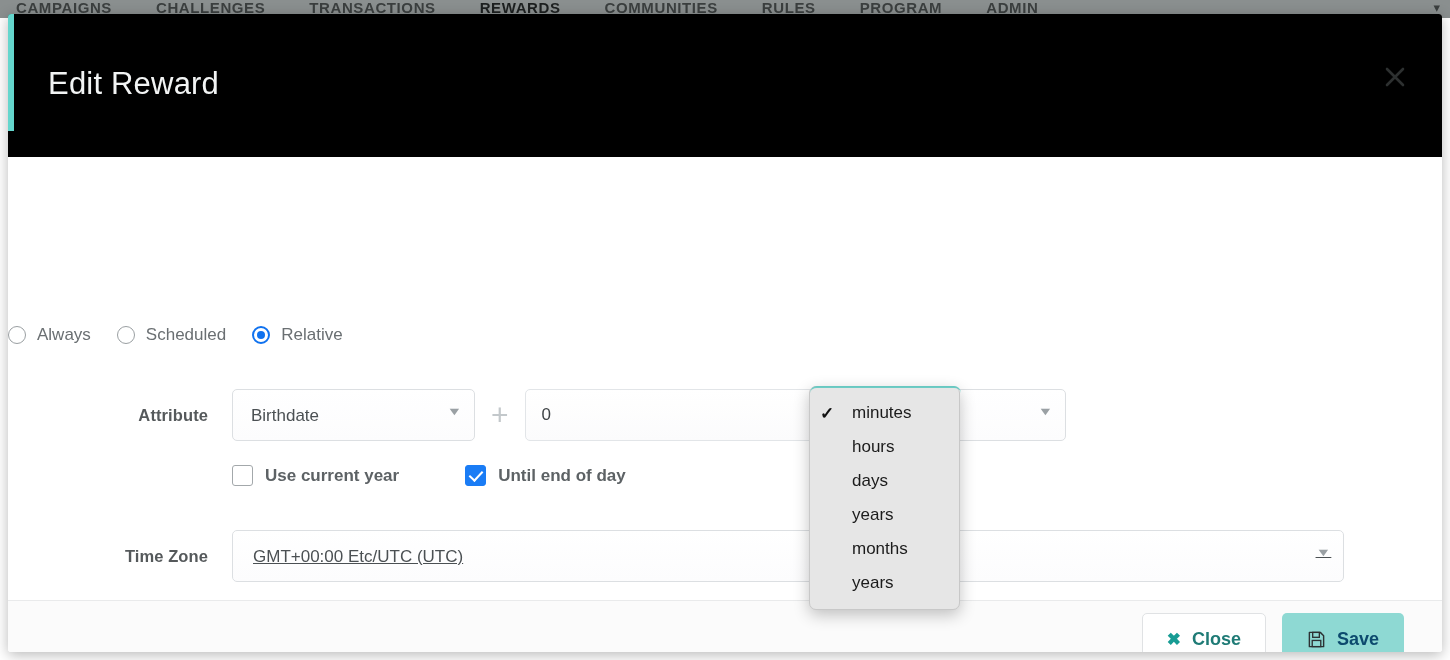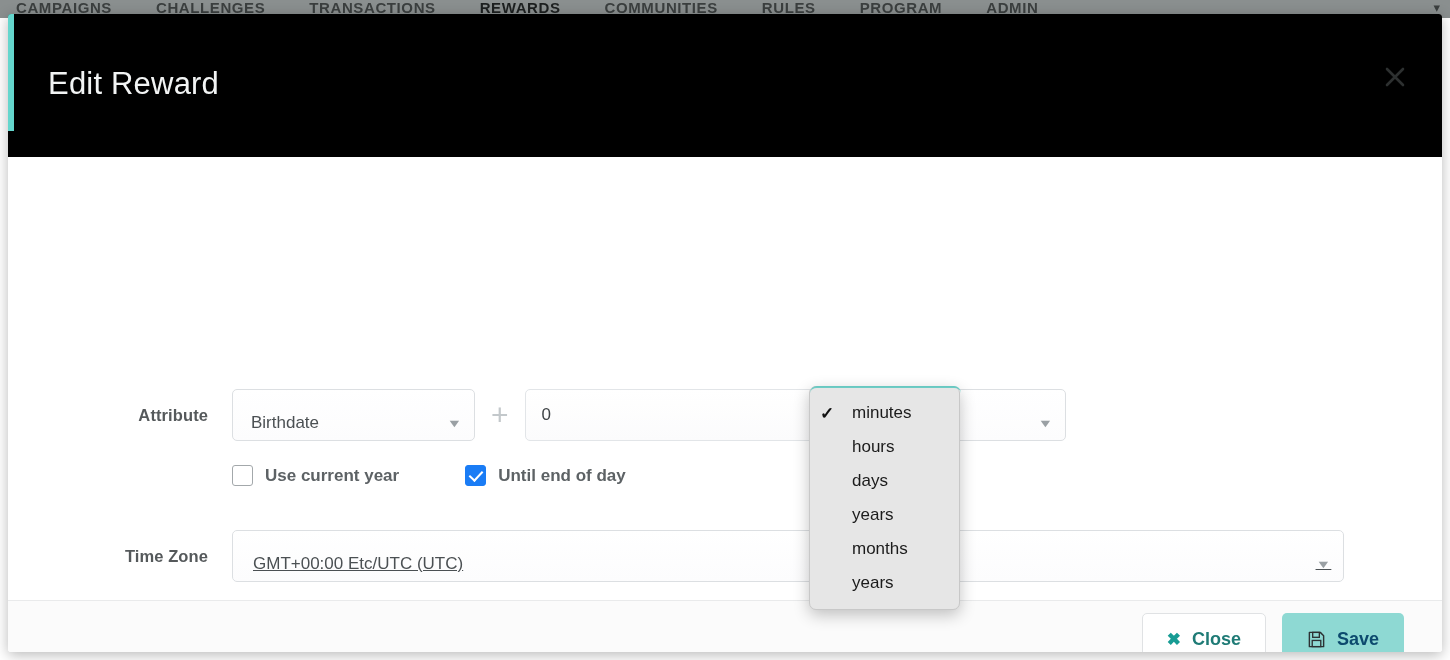--- a/index.html
+++ b/index.html
@@ -157,21 +157,21 @@
   }
 
   
   .row-attribute { top: 232px; }
   .select-box {
     height: 52px;
     border: 1px solid #dcdfe2;
     border-radius: 5px;
     background: linear-gradient(#ffffff, #fcfcfd);
     display: flex;
-    align-items: center;
+    align-items: flex-start;
     padding: 16px 14px 0 18px;
     font-size: 17px;
     color: #4b5053;
     cursor: pointer;
     position: relative;
   }
   .select-box .caret {
     margin-left: auto;
     color: #9aa0a4;
     font-size: 11px;
@@ -367,20 +367,34 @@
     <div class="close-x">
       <svg width="26" height="26" viewBox="0 0 26 26">
         <path d="M5 5 L21 21 M21 5 L5 21" stroke="#3c4141" stroke-width="2.6" stroke-linecap="round"></path>
       </svg>
     </div>
   </div>
 
   <div class="modal-body">
 
     <div class="row row-effectivity">
+      <div class="radio-group">
+        <div class="radio-opt">
+          <span class="radio-mark"></span>
+          <span class="radio-text">Always</span>
+        </div>
+        <div class="radio-opt">
+          <span class="radio-mark"></span>
+          <span class="radio-text">Scheduled</span>
+        </div>
+        <div class="radio-opt checked">
+          <span class="radio-mark"></span>
+          <span class="radio-text">Relative</span>
+        </div>
+      </div>
     </div>
 
     <div class="row row-attribute">
       <div class="row-label">Attribute</div>
       <div class="select-box attr-select">
         <span>Birthdate</span>
         <span class="caret">▼</span>
       </div>
       <span class="plus-sign">+</span>
       <input class="num-input" type="text" value="0" style="">

